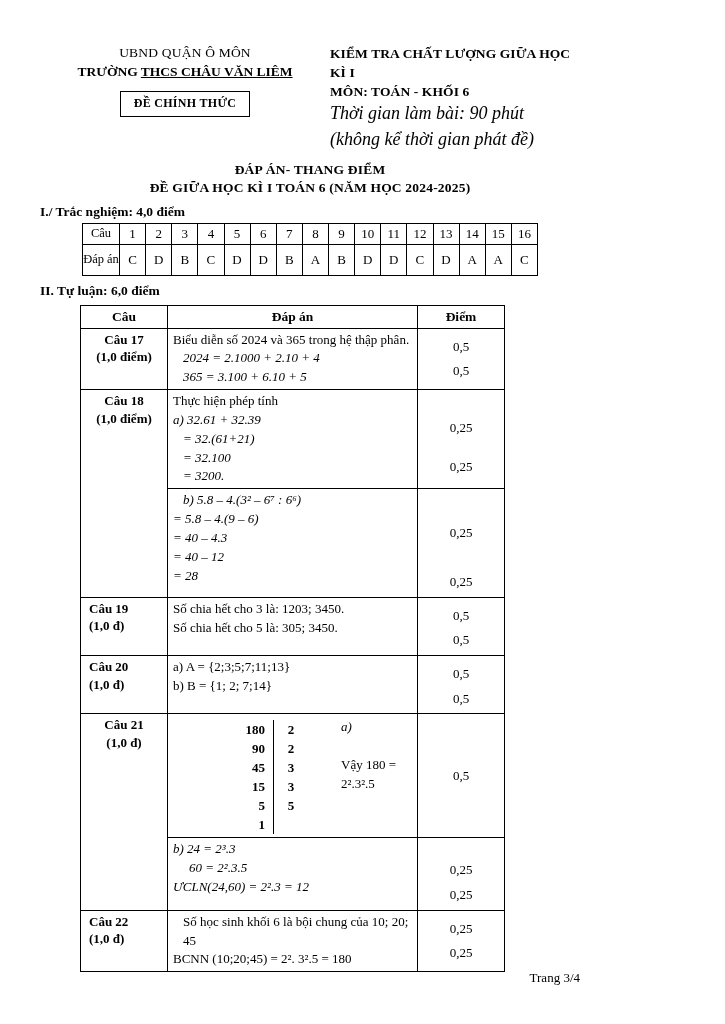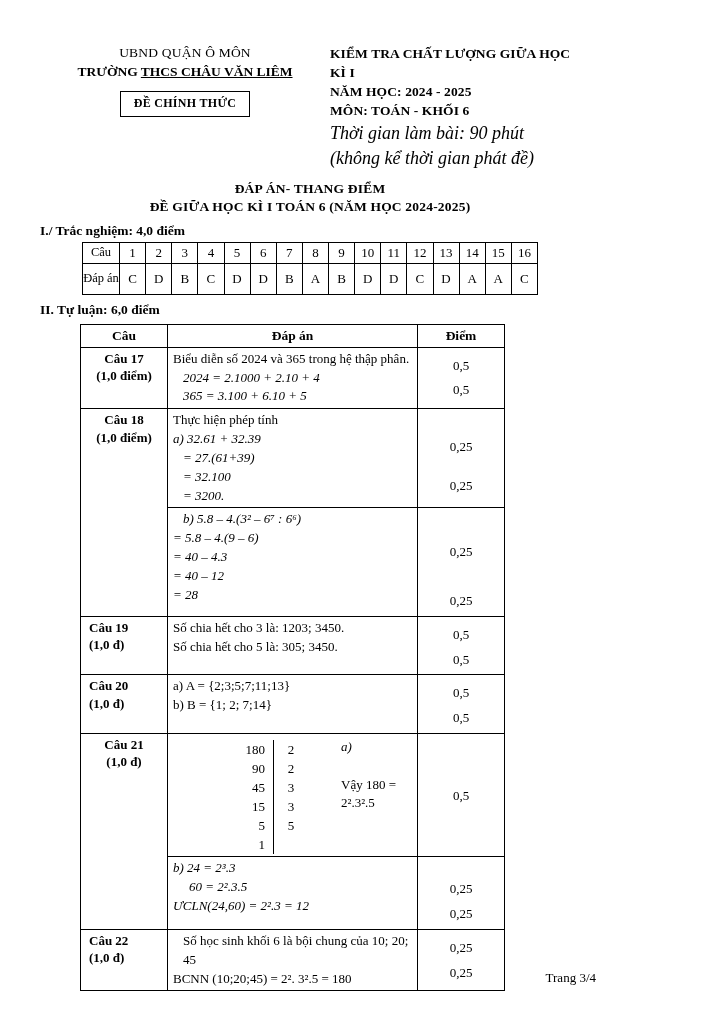--- a/index.html
+++ b/index.html
@@ -187,20 +187,21 @@
     margin-left: 58px;
     margin-top: 4px;
     display: inline-block;
   }
   .factor-grid .fr {
     display: flex;
     flex-direction: row;
     height: 19px;
     line-height: 19px;
     font-size: 13px;
+    font-weight: bold;
   }
   .factor-grid .fl {
     width: 34px;
     text-align: right;
     padding-right: 8px;
     border-right: 1px solid #000;
   }
   .factor-grid .frr {
     width: 34px;
     text-align: center;
@@ -214,41 +215,40 @@
   .label-a {
     position: absolute;
     left: 168px;
     top: 2px;
     font-size: 13px;
     font-style: italic;
   }
 
   .footer {
     position: absolute;
-    right: 24px;
+    right: 40px;
     bottom: 38px;
     font-size: 13px;
   }
 </style>
 </head>
 <body>
 
 <div class="page">
 
   <div class="header">
     <div class="header-left">
       <div class="hl-line1">UBND QUẬN Ô MÔN</div>
       <div class="hl-line2">
         <span>TRƯỜNG </span><span class="u">THCS CHÂU VĂN LIÊM</span>
       </div>
       <div class="official-box">ĐỀ CHÍNH THỨC</div>
     </div>
     <div class="header-right">
       <div class="hr-line">KIỂM TRA CHẤT LƯỢNG GIỮA HỌC KÌ I</div>
-      <div class="hr-line">NĂM HỌC: 2024 - 2025</div>
       <div class="hr-line">MÔN: TOÁN - KHỐI 6</div>
       <div class="hr-italic">Thời gian làm bài: 90 phút</div>
       <div class="hr-italic">(không kể thời gian phát đề)</div>
     </div>
   </div>
 
   <div class="center-title">ĐÁP ÁN- THANG ĐIỂM</div>
   <div class="center-title2">ĐỀ GIỮA HỌC KÌ I TOÁN 6 (NĂM HỌC 2024-2025)</div>
 
   <div class="section-head">I./ Trắc nghiệm: 4,0 điểm</div>
@@ -326,21 +326,21 @@
       </tr>
 
       <tr>
         <td class="cau" rowspan="2">
           <span class="rowline">Câu 18</span>
           <span class="rowline">(1,0 điểm)</span>
         </td>
         <td class="body">
           <span class="rowline">Thực hiện phép tính</span>
           <span class="rowline m">a) 32.61  +  32.39</span>
-          <span class="rowline indent1 m">= 27.(61+39)</span>
+          <span class="rowline indent1 m">= 32.(61+21)</span>
           <span class="rowline indent1 m">= 32.100</span>
           <span class="rowline indent1 m">= 3200.</span>
         </td>
         <td class="diem">
           <span class="rowline" style="margin-top:24px">0,25</span>
           <span class="rowline" style="margin-top:14px">0,25</span>
         </td>
       </tr>
 
       <tr>

